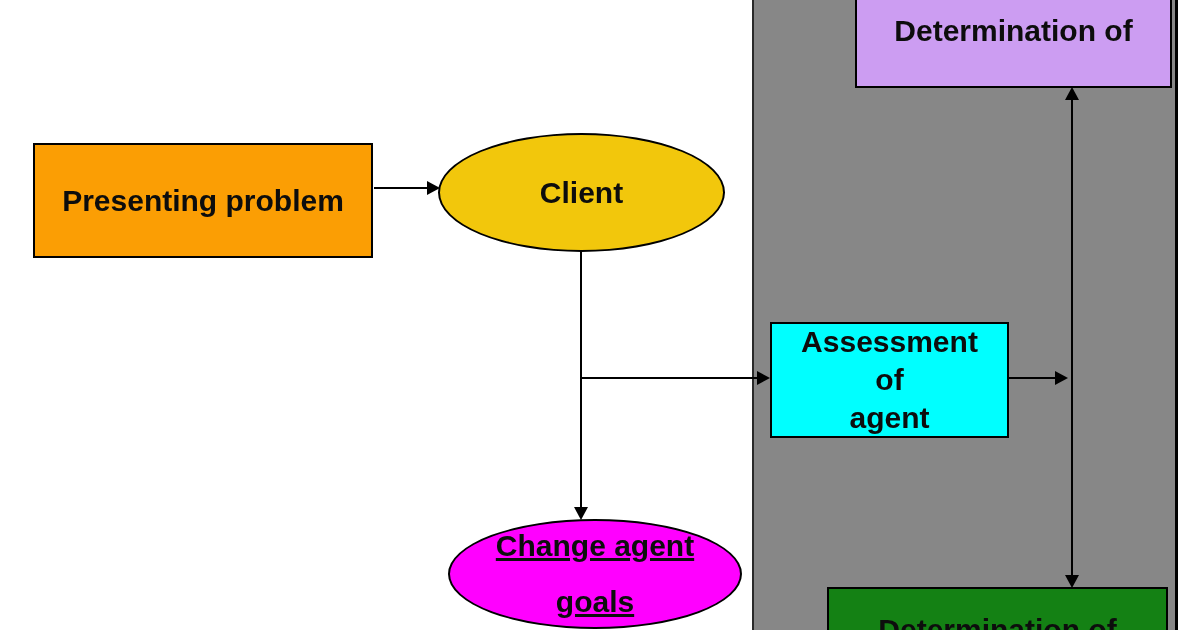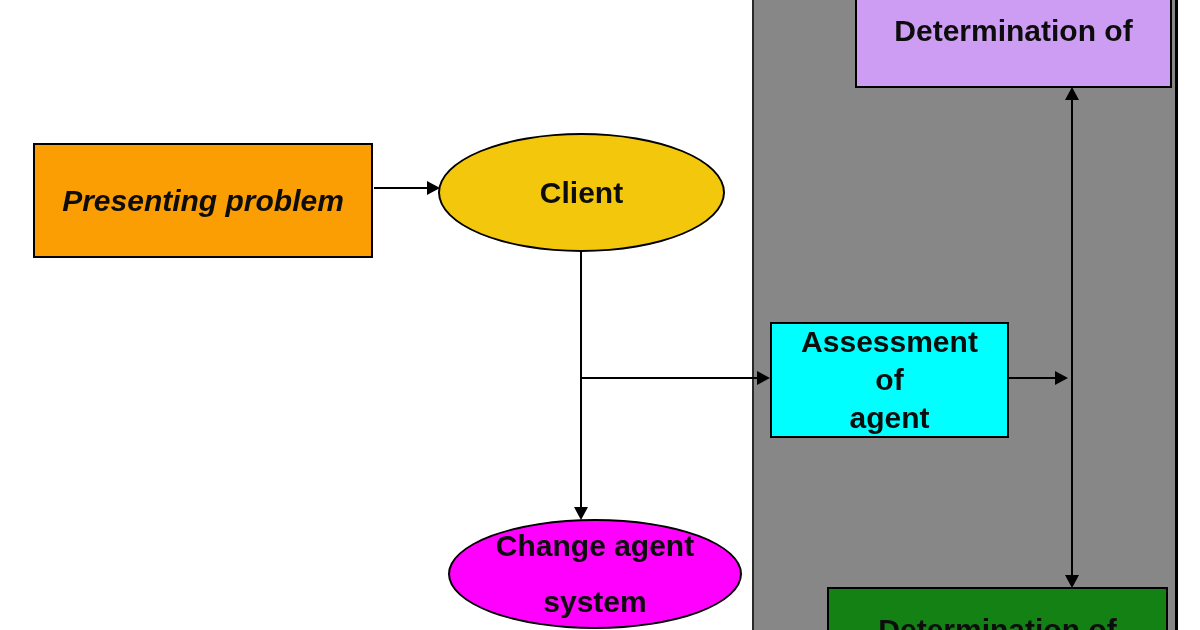--- a/index.html
+++ b/index.html
@@ -34,21 +34,21 @@
     font-weight:bold;
     font-size:30px;
     line-height:37px;
     z-index:3;
   }
   .ellipse{border-radius:50%;gap:16px;}
   .lbl{display:block;white-space:nowrap;}
   
   .n-presenting{left:33px;top:143px;width:340px;height:115px;}
   .n-client{left:438px;top:133px;width:287px;height:119px;line-height:42px;}
-  .n-change{left:448px;top:519px;width:294px;height:110px;line-height:40px;}
+  .n-change{left:448px;top:519px;width:294px;height:110px;line-height:40px;text-decoration:underline;}
   .n-outcome{left:855px;top:-28px;width:317px;height:116px;}
   .n-assess{left:770px;top:322px;width:239px;height:116px;line-height:38px;}
   .n-detbottom{left:827px;top:587px;width:341px;height:120px;justify-content:flex-start;padding-top:22px;}
   
   .line{position:absolute;background:#000;z-index:2;}
   .ah{position:absolute;width:0;height:0;z-index:2;}
   .ah-right{border-top:7px solid transparent;border-bottom:7px solid transparent;border-left:13px solid #000;}
   .ah-down{border-left:7px solid transparent;border-right:7px solid transparent;border-top:13px solid #000;}
   .ah-up{border-left:7px solid transparent;border-right:7px solid transparent;border-bottom:13px solid #000;}
 
@@ -84,31 +84,31 @@
   <div class="line l-client-assess"></div>
   <div class="ah ah-right h-client-assess"></div>
 
   <div class="line l-assess-link"></div>
   <div class="ah ah-right h-assess-link"></div>
 
   <div class="line l-outcome-det"></div>
   <div class="ah ah-up h-outcome-up"></div>
   <div class="ah ah-down h-det-down"></div>
 
-  <div class="node n-presenting" style="background-color: rgb(251, 158, 4); font-style: italic;">
+  <div class="node n-presenting" style="background-color: rgb(251, 158, 4);">
     <span class="lbl">Presenting problem</span>
   </div>
 
   <div class="node ellipse n-client" style="background-color: rgb(242, 199, 12);">
     <span class="lbl">Client</span>
   </div>
 
   <div class="node ellipse n-change" style="background-color: rgb(255, 0, 255);">
     <span class="lbl">Change agent</span>
-    <span class="lbl">system</span>
+    <span class="lbl">goals</span>
   </div>
 
   <div class="node n-outcome" style="background-color: rgb(204, 157, 242);">
     <span class="lbl">Determination of</span>
   </div>
 
   <div class="node n-assess" style="background-color: rgb(0, 255, 255); text-align: center;">
     <span class="lbl">Assessment</span>
     <span class="lbl">of</span>
     <span class="lbl">agent</span>

